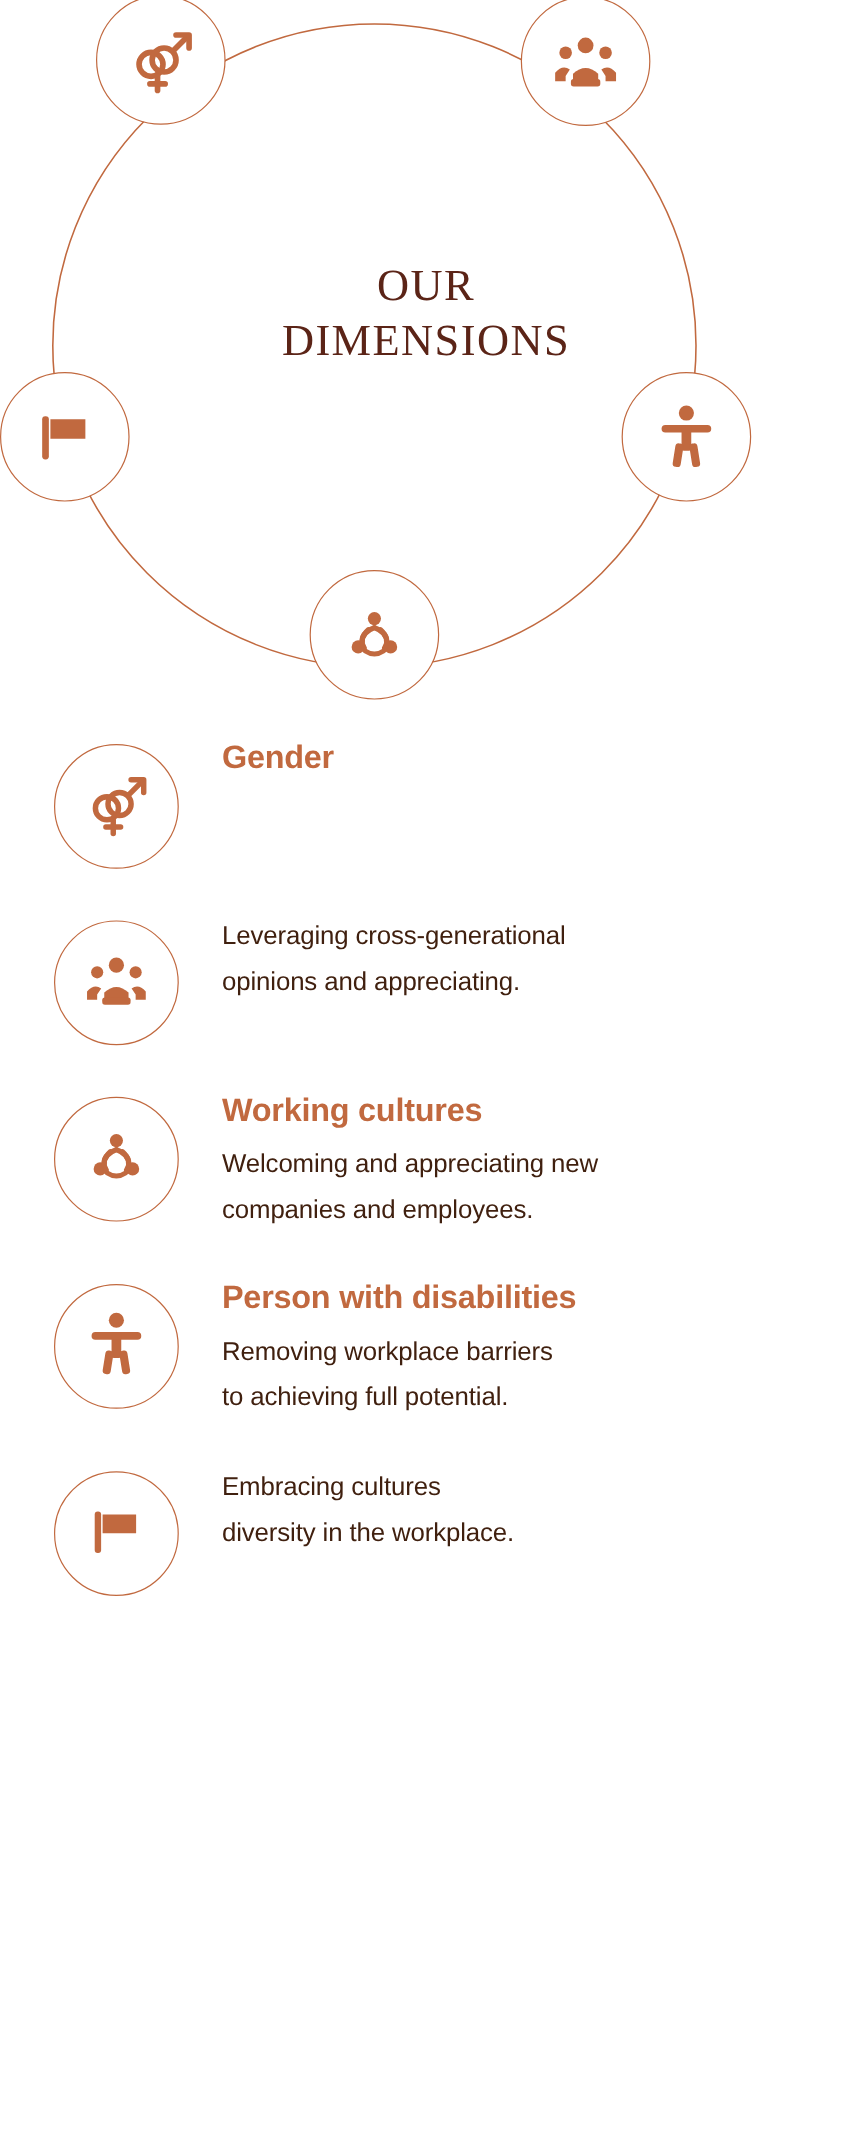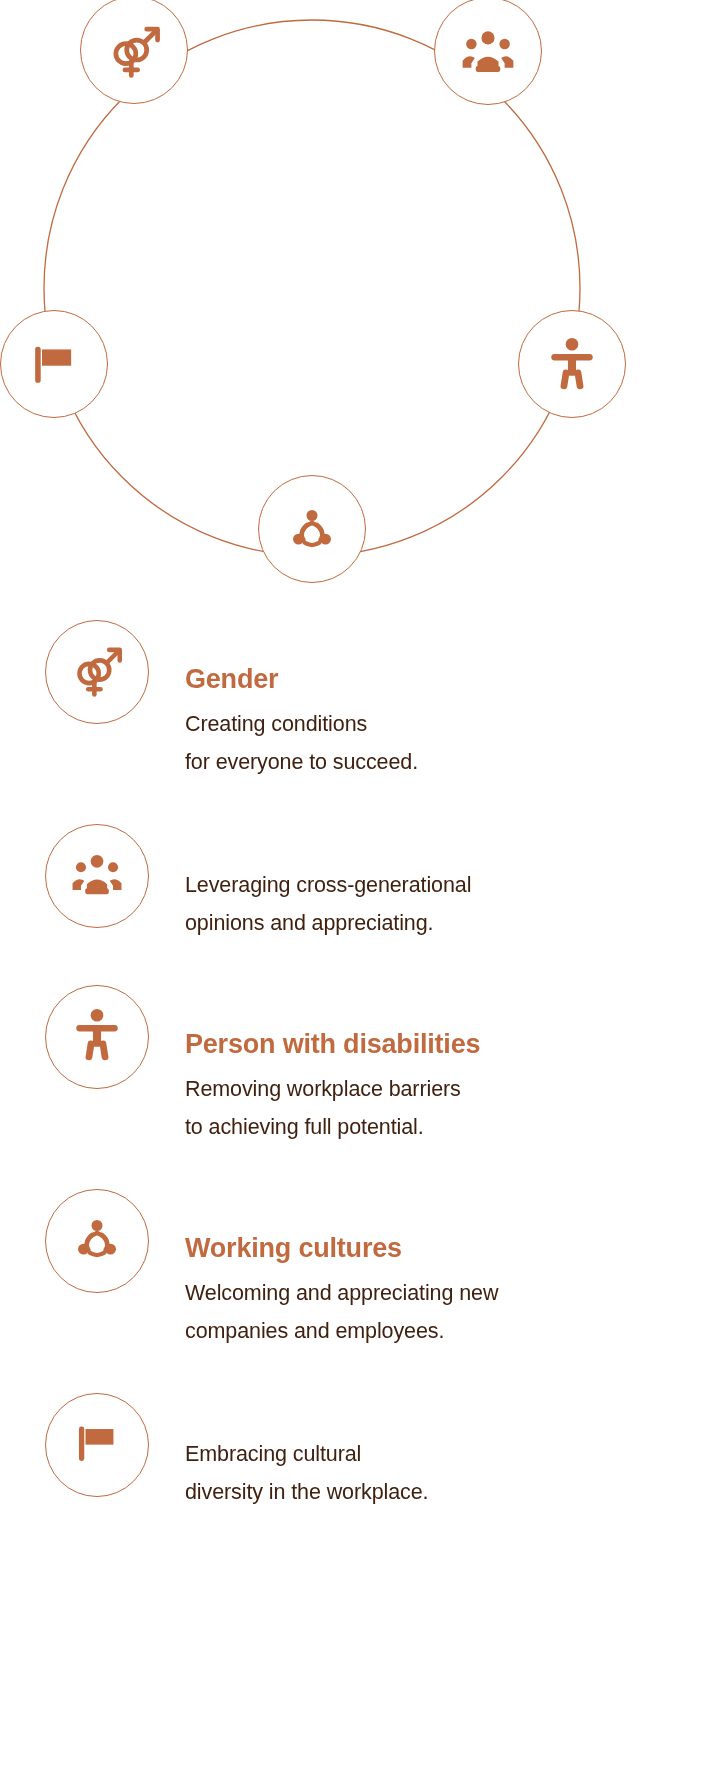--- a/index.html
+++ b/index.html
@@ -66,21 +66,20 @@
     border:1.4px solid #C1693F;
     box-sizing:border-box;
     display:flex;
     align-items:center;
     justify-content:center;
     margin-top:10px;
   }
   .item-text{
     margin-left:36px;
     padding-top:4px;
-    margin-top:48px;
   }
   .item-title{
     color:#C1693F;
     font-size:27px;
     font-weight:bold;
     line-height:34px;
     letter-spacing:-0.2px;
     margin:0 0 9px 0;
     white-space:nowrap;
   }
@@ -158,80 +157,63 @@
 
   <div class="node" style="left:0px;top:310px;width:108px;height:108px;">
     <span>
       <svg width="48" height="48" viewBox="0 0 56 56" fill="#C1693F">
         <rect x="6" y="8" width="6.5" height="42" rx="3"></rect>
         <path d="M14 11 h34 v19 h-34 z"></path>
       </svg>
     </span>
   </div>
 
+  <div class="center-title">
+    <span>OUR</span>
+    <span>DIMENSIONS</span>
+  </div>
 </div>
 
 <div class="list">
 
   <div class="item">
     <div class="item-badge">
       <span>
         <svg width="56" height="56" viewBox="0 0 64 64" fill="none" stroke="#C1693F" stroke-width="5.2" stroke-linecap="round" stroke-linejoin="round">
           <circle cx="23" cy="36" r="11"></circle>
           <circle cx="35" cy="32" r="11"></circle>
           <line x1="29" y1="47" x2="29" y2="60"></line>
           <line x1="22" y1="54" x2="36" y2="54"></line>
           <line x1="43" y1="24" x2="57" y2="10"></line>
           <polyline points="46,9 58,9 58,21"></polyline>
         </svg>
       </span>
     </div>
     <div class="item-text">
       <p class="item-title">Gender</p>
-      <p class="item-desc">Creating conditions
-for everyone to succeed.</p>
     </div>
   </div>
 
   <div class="item">
     <div class="item-badge">
       <span>
         <svg width="54" height="54" viewBox="0 0 64 64" fill="#C1693F">
           <circle cx="32" cy="17" r="7.5"></circle>
           <circle cx="13" cy="24" r="6"></circle>
           <circle cx="51" cy="24" r="6"></circle>
           <path d="M20 44 q12 -11 24 0 v7 h-24 z"></path>
           <path d="M3 43 q7 -8 14 -3 l-4 6 v5 h-10 z"></path>
           <path d="M61 43 q-7 -8 -14 -3 l4 6 v5 h10 z"></path>
           <rect x="18" y="49" width="28" height="7" rx="2.6"></rect>
         </svg>
       </span>
     </div>
     <div class="item-text">
       <p class="item-desc">Leveraging cross-generational
 opinions and appreciating.</p>
-    </div>
-  </div>
-
-  <div class="item">
-    <div class="item-badge">
-      <span>
-        <svg width="46" height="54" viewBox="0 0 50 60" fill="#C1693F">
-          <circle cx="25" cy="8" r="7"></circle>
-          <rect x="2" y="19" width="46" height="7" rx="3.5"></rect>
-          <rect x="20.5" y="19" width="9" height="24" rx="2"></rect>
-          <rect x="13.5" y="36" width="7.5" height="22" rx="3.2" transform="rotate(9 17 47)"></rect>
-          <rect x="29" y="36" width="7.5" height="22" rx="3.2" transform="rotate(-9 33 47)"></rect>
-        </svg>
-      </span>
-    </div>
-    <div class="item-text">
-      <p class="item-title">Person with disabilities</p>
-      <p class="item-desc">Removing workplace barriers
-to achieving full potential.</p>
     </div>
   </div>
 
   <div class="item">
     <div class="item-badge">
       <span>
         <svg width="54" height="54" viewBox="0 0 64 64" fill="none" stroke="#C1693F" stroke-width="5" stroke-linecap="round">
           <circle cx="32" cy="16" r="6.5" fill="#C1693F" stroke="none"></circle>
           <circle cx="16" cy="44" r="6.5" fill="#C1693F" stroke="none"></circle>
           <circle cx="48" cy="44" r="6.5" fill="#C1693F" stroke="none"></circle>
@@ -246,25 +228,44 @@
     <div class="item-text">
       <p class="item-title">Working cultures</p>
       <p class="item-desc">Welcoming and appreciating new
 companies and employees.</p>
     </div>
   </div>
 
   <div class="item">
     <div class="item-badge">
       <span>
+        <svg width="46" height="54" viewBox="0 0 50 60" fill="#C1693F">
+          <circle cx="25" cy="8" r="7"></circle>
+          <rect x="2" y="19" width="46" height="7" rx="3.5"></rect>
+          <rect x="20.5" y="19" width="9" height="24" rx="2"></rect>
+          <rect x="13.5" y="36" width="7.5" height="22" rx="3.2" transform="rotate(9 17 47)"></rect>
+          <rect x="29" y="36" width="7.5" height="22" rx="3.2" transform="rotate(-9 33 47)"></rect>
+        </svg>
+      </span>
+    </div>
+    <div class="item-text">
+      <p class="item-title">Person with disabilities</p>
+      <p class="item-desc">Removing workplace barriers
+to achieving full potential.</p>
+    </div>
+  </div>
+
+  <div class="item">
+    <div class="item-badge">
+      <span>
         <svg width="46" height="46" viewBox="0 0 56 56" fill="#C1693F">
           <rect x="6" y="8" width="6.5" height="42" rx="3"></rect>
           <path d="M14 11 h34 v19 h-34 z"></path>
         </svg>
       </span>
     </div>
     <div class="item-text">
-      <p class="item-desc">Embracing cultural
+      <p class="item-desc">Embracing cultures
 diversity in the workplace.</p>
     </div>
   </div>
 
 </div>
 
 </body></html>

